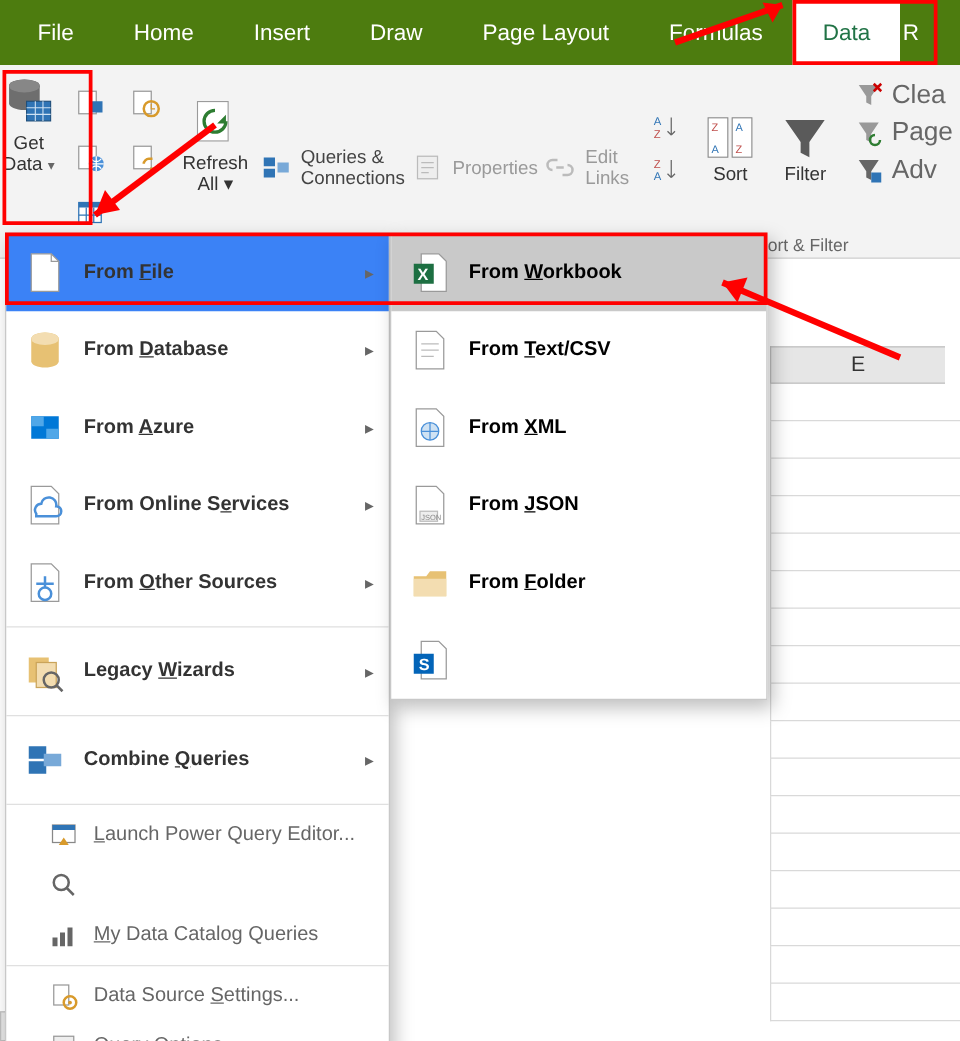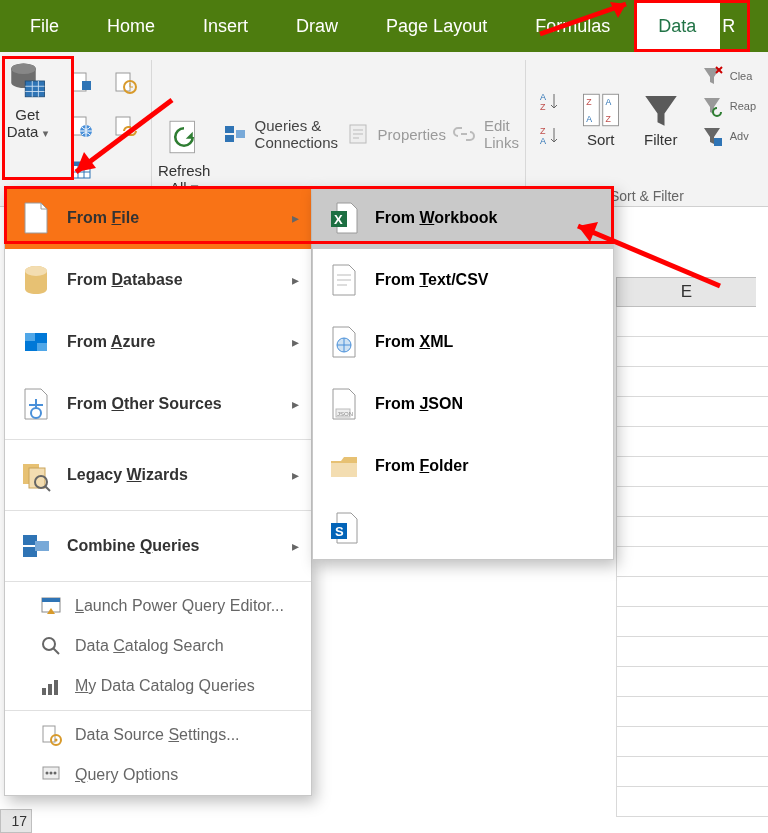--- a/index.html
+++ b/index.html
@@ -58,39 +58,39 @@
   }
   .iconbtn {
     display:flex;align-items:center;justify-content:center;
     cursor:pointer; border-radius:2px;
   }
 
   
   .refresh {
     width: 84px; text-align:center; padding: 24px 4px 0;
     font-size: 15px; color:#333; cursor:pointer;
-    display:flex;flex-direction:column;align-items:center;margin-top:40px;
+    display:flex;flex-direction:column;align-items:center;
   }
   .refresh .text { margin-top:4px; line-height:1.15; }
 
   
   .qclist {
     display:flex; gap: 6px; padding: 10px 6px 0; font-size:15px; color:#9a9a9a;
   }
   .qclist .row { display:flex; align-items:center; gap:8px; cursor:default; }
   .qclist .row.active { color:#444; }
 
   
   .sortgroup {
     display:flex; flex-direction:column; padding-top:4px;
     position: relative;
   }
   .sortgroup .row { display:flex; align-items:flex-end; gap:18px; padding: 2px 12px 0 12px;}
   .sortgroup .btn { display:flex;flex-direction:column;align-items:center; font-size:15px; color:#333; cursor:pointer;}
-  .sortgroup .small { font-size:11px; color:#666; display:flex;align-items:center;gap:6px; cursor:pointer; }
+  .sortgroup .small { font-size:21px; color:#666; display:flex;align-items:center;gap:6px; cursor:pointer; }
   .sortgroup .smallcol { display:flex;flex-direction:column; gap:6px; padding-top:6px;}
   .sortgroup .glabel {
     position:absolute; left:0; right:0; bottom:2px; text-align:center;
     font-size:14px; color:#666;
   }
 
   
   .menu {
     position:absolute; top:186px; left:4px;
     background:#fff; border:1px solid #c8c8c8;
@@ -99,21 +99,21 @@
     width: 308px;
   }
   .menu .item, .submenu .item {
     display:flex; align-items:center; gap:14px;
     padding: 14px 14px;
     cursor:pointer; position:relative;
   }
   .menu .item.hassub::after {
     content:"▸"; position:absolute; right:12px; color:#666; font-size:14px;
   }
-  .menu .item.selected { background:#f97316;text-align:right; }
+  .menu .item.selected { background:#3b82f6;text-align:right; }
   .menu .item .lbl b, .submenu .item .lbl b { font-weight:700; }
   .menu .item .lbl u, .submenu .item .lbl u { text-decoration: underline; }
 
   .menu .divider { height:1px; background:#e0e0e0; margin:4px 0; }
 
   .menu .plain {
     display:flex; align-items:center; gap:12px;
     padding: 8px 10px; color:#666; cursor:pointer;margin-left:24px;
   }
 
@@ -304,21 +304,21 @@
               <line x1="16" y1="3" x2="22" y2="9" stroke="#c00" stroke-width="2"></line>
               <line x1="22" y1="3" x2="16" y2="9" stroke="#c00" stroke-width="2"></line>
             </svg>
           <span>Clea</span>
         </div>
         <div class="small">
           <svg class="ic" viewBox="0 0 24 24">
               <path d="M4 4h16L14 13v7l-4-2v-5z" fill="#999"></path>
               <path d="M17 14a4 4 0 1 0 4 4" fill="none" stroke="#2e7d32" stroke-width="2"></path>
             </svg>
-          <span>Reap</span>
+          <span>Page</span>
         </div>
         <div class="small">
           <svg class="ic" viewBox="0 0 24 24">
               <path d="M4 4h16L14 13v7l-4-2v-5z" fill="#666"></path>
               <rect x="14" y="14" width="8" height="8" fill="#2f74b5"></rect>
             </svg>
           <span>Adv</span>
         </div>
       </div>
     </div>
@@ -368,20 +368,27 @@
     <svg class="ic-lg" viewBox="0 0 34 34">
         <rect x="6" y="8" width="22" height="18" fill="#0078d7"></rect>
         <rect x="6" y="8" width="10" height="8" fill="#50a7e8"></rect>
         <rect x="18" y="18" width="10" height="8" fill="#50a7e8"></rect>
       </svg>
     <span class="lbl"><b>From <u>A</u>zure</b></span>
   </div>
   <div class="item hassub">
     <svg class="ic-lg" viewBox="0 0 34 34">
         <path d="M6 2h16l6 6v24H6z" fill="#fff" stroke="#9a9a9a"></path>
+        <path d="M10 24a5 5 0 0 1 4-8 6 6 0 0 1 12 2 4 4 0 0 1 0 8H10z" fill="none" stroke="#4a90d9" stroke-width="2"></path>
+      </svg>
+    <span class="lbl"><b>From Online S<u>e</u>rvices</b></span>
+  </div>
+  <div class="item hassub">
+    <svg class="ic-lg" viewBox="0 0 34 34">
+        <path d="M6 2h16l6 6v24H6z" fill="#fff" stroke="#9a9a9a"></path>
         <circle cx="17" cy="26" r="5" fill="none" stroke="#4a90d9" stroke-width="2"></circle>
         <line x1="17" y1="12" x2="17" y2="21" stroke="#4a90d9" stroke-width="2"></line>
         <line x1="10" y1="18" x2="24" y2="18" stroke="#4a90d9" stroke-width="2"></line>
       </svg>
     <span class="lbl"><b>From <u>O</u>ther Sources</b></span>
   </div>
   <div class="divider"></div>
   <div class="item hassub">
     <svg class="ic-lg" viewBox="0 0 34 34">
         <rect x="4" y="6" width="16" height="20" fill="#e7c173"></rect>
@@ -407,21 +414,20 @@
         <rect x="3" y="4" width="18" height="4" fill="#2f74b5"></rect>
         <path d="M8 20l4-6 4 6" fill="#d89a2b"></path>
       </svg>
     <span><u>L</u>aunch Power Query Editor...</span>
   </div>
   <div class="plain">
     <svg class="ic" viewBox="0 0 24 24">
         <circle cx="10" cy="10" r="6" fill="none" stroke="#666" stroke-width="2"></circle>
         <line x1="14" y1="14" x2="20" y2="20" stroke="#666" stroke-width="2"></line>
       </svg>
-    <span>Data <u>C</u>atalog Search</span>
   </div>
   <div class="plain">
     <svg class="ic" viewBox="0 0 24 24">
         <rect x="3" y="14" width="4" height="7" fill="#666"></rect>
         <rect x="9" y="10" width="4" height="11" fill="#666"></rect>
         <rect x="15" y="6" width="4" height="15" fill="#666"></rect>
       </svg>
     <span><u>M</u>y Data Catalog Queries</span>
   </div>
   <div class="divider"></div>

